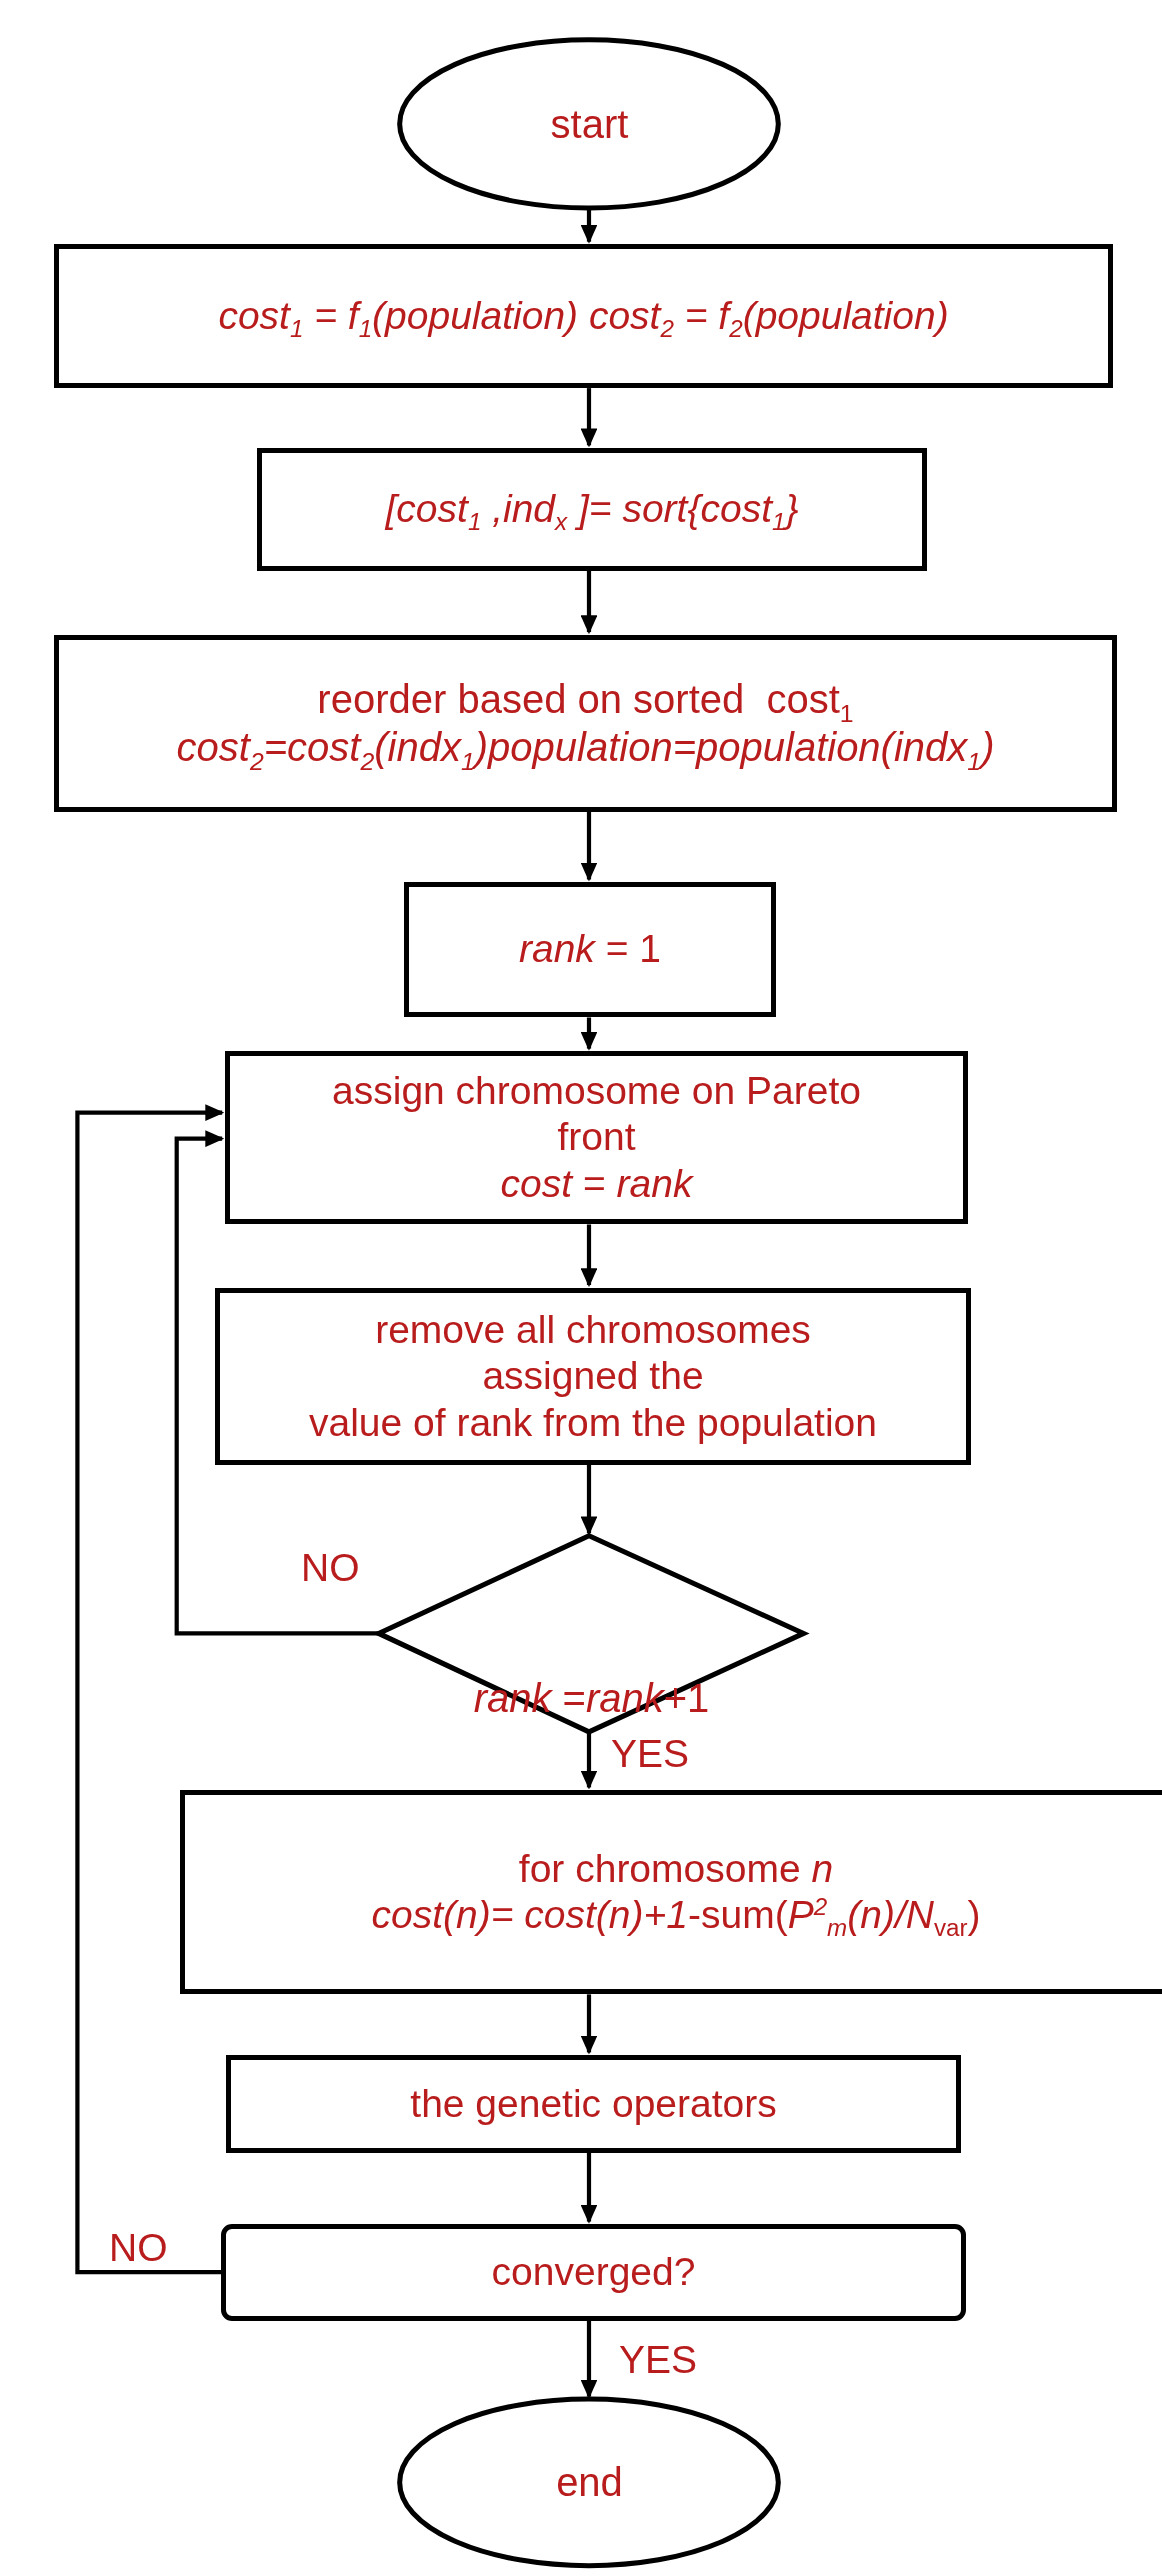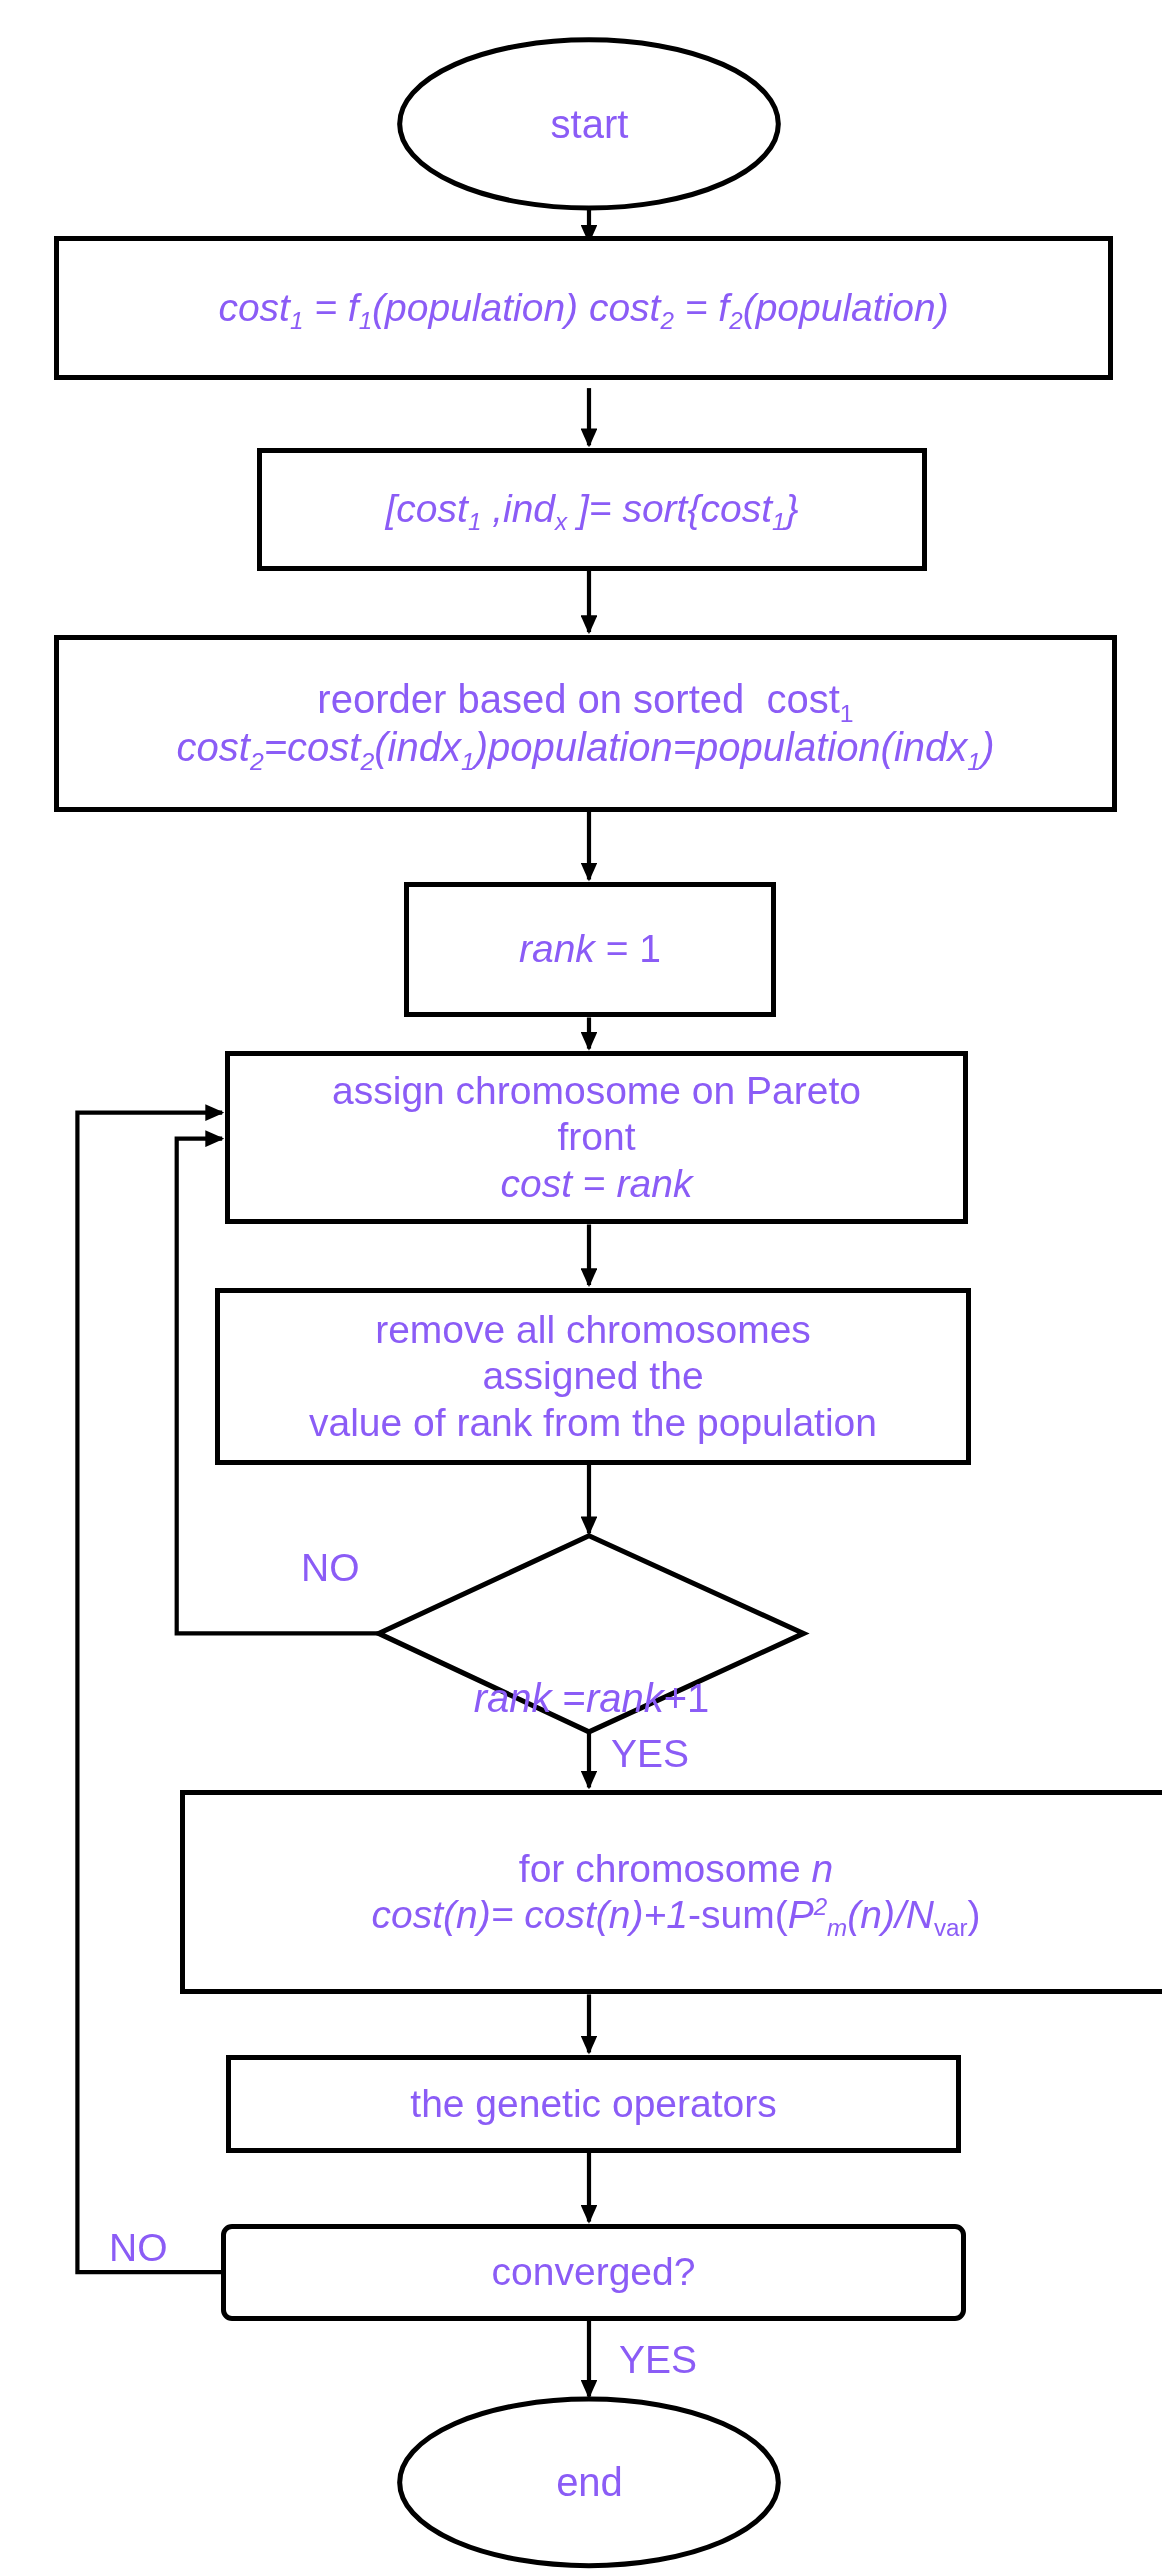--- a/index.html
+++ b/index.html
@@ -2,21 +2,21 @@
 <html style="font-size:13.5px"><head>
 <meta charset="utf-8">
 <style>
   html, body { margin: 0; padding: 0; background: #ffffff; }
   .canvas {
     position: relative;
     width: 1162px;
     height: 2576px;
     background: #ffffff;
     font-family: "Liberation Sans", sans-serif;
-    color: #8b5cf6;
+    color: #b91c1c;
     overflow: hidden;
   }
   .layer { position: absolute; left: 0; top: 0; }
   .box {
     position: absolute;
     box-sizing: border-box;
     border: 5px solid #000000;
     background: #ffffff;
     display: flex;
     flex-direction: column;
@@ -76,21 +76,21 @@
     <line x1="700" y1="2758" x2="700" y2="2848" stroke="#000000" stroke-width="5" marker-end="url(#ah)"></line>
 
     <polyline points="450,1941 210,1941 210,1353 264,1353" fill="none" stroke="#000000" stroke-width="5" marker-end="url(#ah)"></polyline>
     <polyline points="263,2700 92,2700 92,1322 264,1322" fill="none" stroke="#000000" stroke-width="5" marker-end="url(#ah)"></polyline>
   </svg>
 
   <div class="txt" style="left:400px; top:40px; width:379px; height:168px; font-size:40px;">
     <div class="ln">start</div>
   </div>
 
-  <div class="box" style="left:54px; top:236px; width:1059px; height:144px; font-size:39px;">
+  <div class="box" style="left:54px; top:244px; width:1059px; height:144px; font-size:39px;">
     <div class="ln i"><span class="r">cost</span><sub class="r">1</sub><span class="r"> = f</span><sub class="r">1</sub><span class="r">(population) cost</span><sub class="r">2</sub><span class="r"> = f</span><sub class="r">2</sub><span class="r">(population)</span></div>
   </div>
 
   <div class="box" style="left:257px; top:448px; width:670px; height:123px; font-size:39px;">
     <div class="ln i"><span class="r">[cost</span><sub class="r">1</sub><span class="r"> ,ind</span><sub class="r">x</sub><span class="r"> ]= sort{cost</span><sub class="r">1</sub><span class="r">}</span></div>
   </div>
 
   <div class="box" style="left:54px; top:635px; width:1063px; height:177px; font-size:40px;">
     <div class="ln"><span class="r">reorder based on sorted  cost</span><sub class="r">1</sub></div>
     <div class="ln i"><span class="r">cost</span><sub class="r">2</sub><span class="r">=cost</span><sub class="r">2</sub><span class="r">(indx</span><sub class="r">1</sub><span class="r">)population=population(indx</span><sub class="r">1</sub><span class="r">)</span></div>

